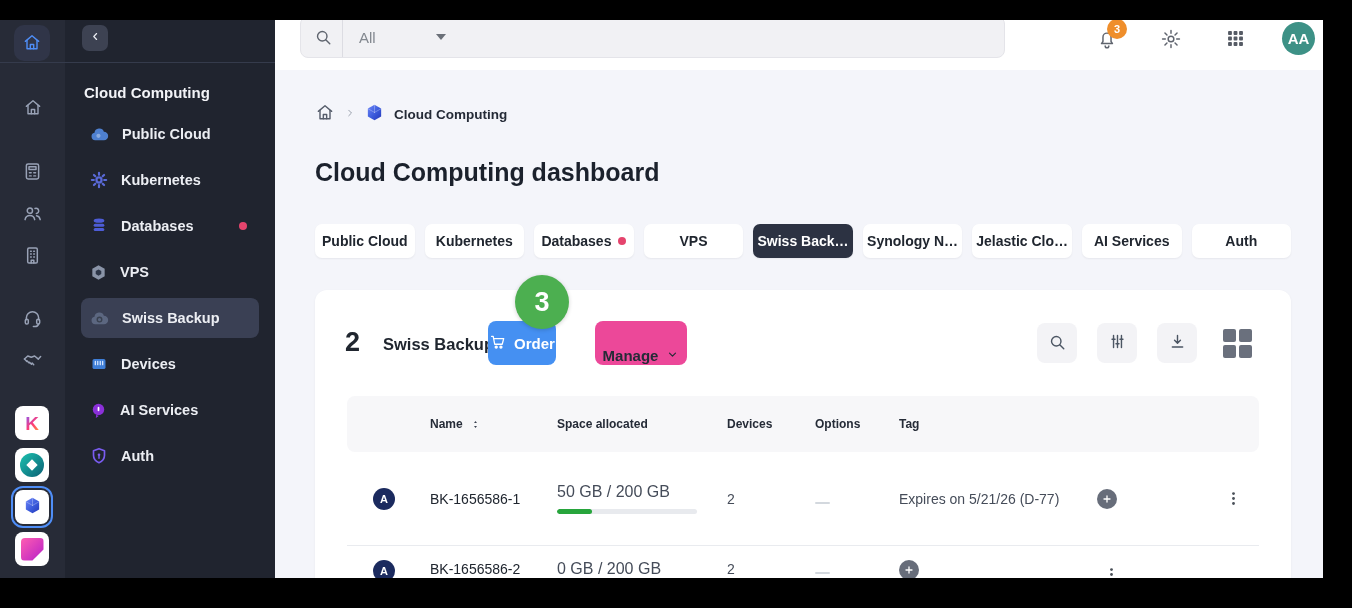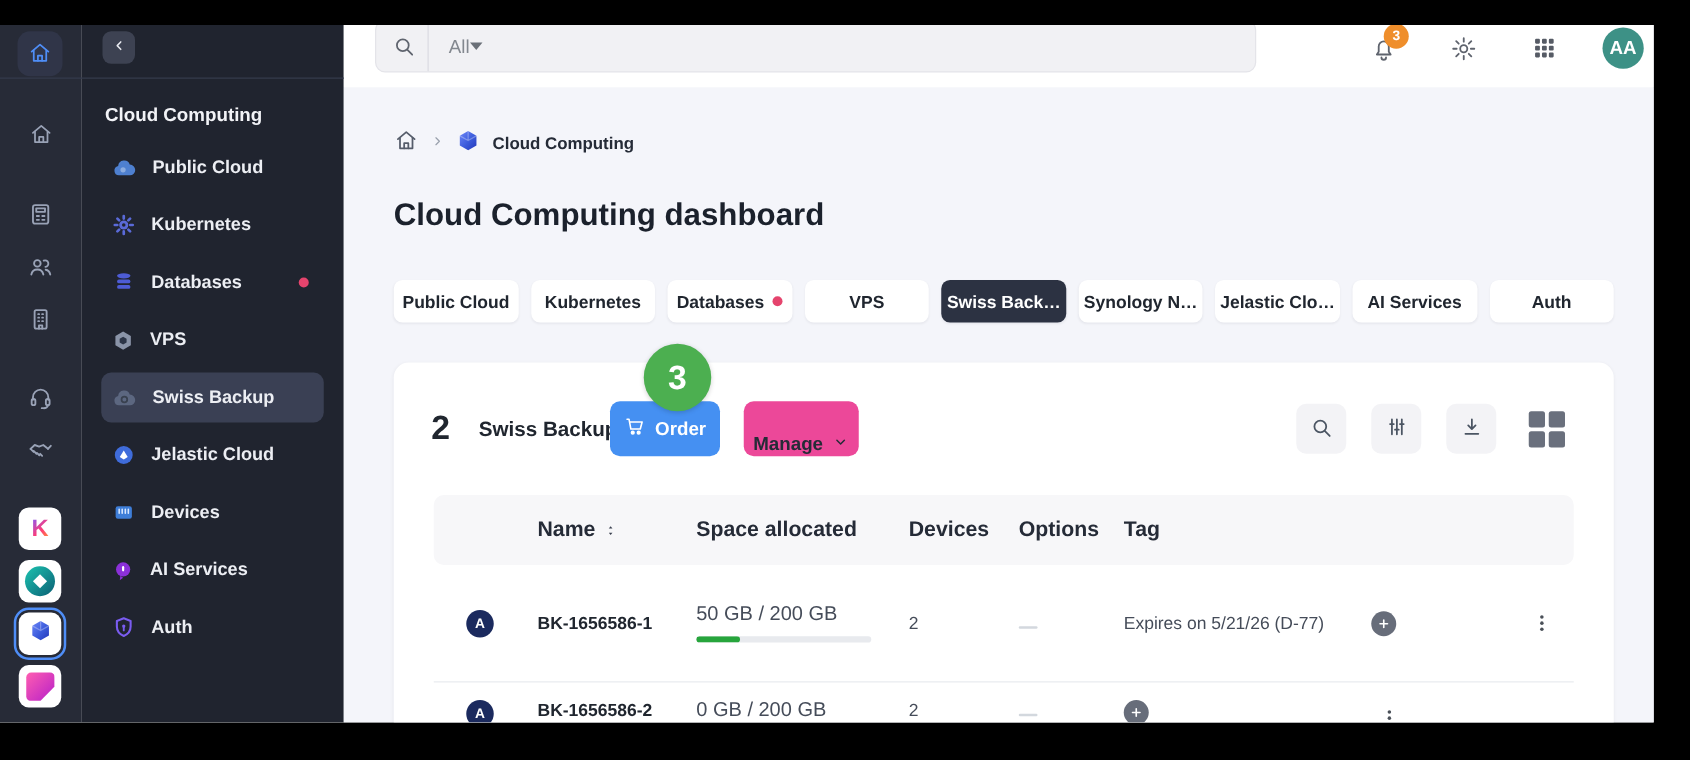--- a/index.html
+++ b/index.html
@@ -37,21 +37,21 @@
 
   
   .topbar{position:absolute;left:275px;top:0;width:1048px;height:50px;background:#fff;}
   .search{position:absolute;left:25px;top:-4px;width:705px;height:42px;background:#f1f1f4;border:1px solid #e4e4e9;
           border-radius:8px;display:flex;align-items:center;box-sizing:border-box;}
   .search .sic{margin:0 10px 0 13px;display:flex;}
   .search input{flex:1;border:none;background:transparent;outline:none;font-size:16px;color:#3c414b;
                 font-family:inherit;}
   .search input::placeholder{color:#7a8089;}
   .scope{width:120px;height:100%;border-left:1px solid #dcdce2;display:flex;align-items:center;
-         padding:0 16px;box-sizing:border-box;cursor:pointer;}
+         justify-content:space-between;padding:0 16px;box-sizing:border-box;cursor:pointer;}
   .scope span{font-size:15px;color:#83888f;}
   .caret{width:0;height:0;border-left:5px solid transparent;border-right:5px solid transparent;border-top:6px solid #6b7078;}
   .tb-ic{position:absolute;top:3px;width:34px;height:34px;background:none;border:none;display:flex;
          align-items:center;justify-content:center;cursor:pointer;}
   .nbadge{position:absolute;left:17px;top:-4px;min-width:20px;height:20px;border-radius:10px;background:#ef8e2b;
           color:#fff;font-size:11px;font-weight:700;display:flex;align-items:center;justify-content:center;}
   .avatar{position:absolute;left:1007px;top:2px;width:33px;height:33px;border-radius:50%;background:#3d9186;
           color:#fff;font-size:15px;font-weight:700;display:flex;align-items:center;justify-content:center;cursor:pointer;}
 
   
@@ -62,42 +62,42 @@
   .tabs{position:absolute;left:40px;top:154px;width:976px;height:34px;display:flex;gap:10px;}
   .tab{flex:1;height:34px;border-radius:7px;background:#fff;box-shadow:0 1px 2px rgba(20,25,40,.06);
        display:flex;align-items:center;justify-content:center;font-size:14px;font-weight:700;color:#20262f;cursor:pointer;}
   .tab.active{background:#2c3242;color:#fff;}
   .tab .dot{width:8px;height:8px;border-radius:50%;background:#e5446d;margin-left:7px;}
 
   .panel{position:absolute;left:40px;top:220px;width:976px;height:400px;background:#fff;border-radius:12px;
          box-shadow:0 1px 3px rgba(20,25,40,.05);}
   .cnt{position:absolute;left:30px;top:37px;font-size:27px;font-weight:700;color:#20262f;}
   .ptl{position:absolute;left:68px;top:45px;font-size:16.5px;font-weight:700;color:#20262f;}
-  .order{position:absolute;left:173px;top:31px;width:88px;height:44px;border:none;border-radius:8px;background:#4590f2;
+  .order{position:absolute;left:173px;top:31px;width:68px;height:44px;border:none;border-radius:8px;background:#4590f2;
          color:#fff;font-size:15px;font-weight:600;font-family:inherit;display:flex;align-items:center;justify-content:center;gap:7px;cursor:pointer;}
   .manage{position:absolute;left:280px;top:31px;width:92px;height:44px;border:none;border-radius:8px;background:#ec4899;
           color:#252b37;font-size:15px;font-weight:600;font-family:inherit;display:flex;align-items:flex-end;justify-content:center;gap:8px;cursor:pointer;}
   .tool{position:absolute;top:33px;width:40px;height:40px;border:none;border-radius:8px;background:#f3f3f6;
         display:flex;align-items:center;justify-content:center;cursor:pointer;}
   .t1{left:722px;} .t2{left:782px;} .t3{left:842px;}
   .gridview{position:absolute;left:906px;top:37px;width:32px;height:32px;border:none;background:none;
             display:flex;align-items:center;justify-content:center;cursor:pointer;}
   .gv{display:grid;grid-template-columns:13px 13px;grid-template-rows:13px 13px;gap:3px;}
   .gv i{background:#6a707d;border-radius:2px;}
 
   .tgrid{display:grid;grid-template-columns:83px 127px 170px 88px 84px 198px 122px 1fr;align-items:center;}
   .thead{position:absolute;left:32px;top:106px;width:912px;height:56px;background:#f7f7f9;border-radius:8px;}
-  .thead .hcell{font-size:17px;font-weight:600;color:#252b37;display:flex;align-items:center;gap:7px;}
+  .thead .hcell{font-size:12px;font-weight:600;color:#252b37;display:flex;align-items:center;gap:7px;}
   .tbody{position:absolute;left:32px;top:162px;width:912px;}
   .trow{height:93px;border-bottom:1px solid #e9ebef;}
   .trow:last-child{border-bottom:none;}
   .trow.vtop{align-items:start;padding-top:14px;box-sizing:border-box;}
   .acr{width:22px;height:22px;border-radius:50%;background:#1b2a5e;color:#fff;font-size:11px;font-weight:700;
        display:flex;align-items:center;justify-content:center;margin-left:26px;}
-  .rname{font-size:14px;font-weight:700;color:#20262f;}
+  .rname{font-size:14px;font-weight:400;color:#20262f;}
   .rspace{font-size:16px;color:#454c59;}
   .pbar{width:140px;height:5px;border-radius:3px;background:#e8eaee;margin-top:8px;overflow:hidden;}
   .pfill{height:100%;border-radius:3px;background:#27a53c;}
   .rdev,.rexp{font-size:14px;color:#454c59;}
   .ropt{display:inline-block;width:15px;height:2px;background:#d3d8de;border-radius:1px;}
   .tagbtn{width:20px;height:20px;border:none;border-radius:50%;background:#676d7a;padding:0;display:flex;
           align-items:center;justify-content:center;cursor:pointer;}
   .kebab{width:28px;height:28px;border:none;background:none;display:flex;align-items:center;justify-content:center;cursor:pointer;}
 
   .stepbadge{position:absolute;left:240px;top:205px;width:54px;height:54px;border-radius:50%;background:#4caf50;
@@ -241,29 +241,20 @@
           <span class="lbl">VPS</span>
         </div>
         <div class="side-item active">
           <span style="display: flex;">
             <svg width="21" height="21" viewBox="0 0 24 24" fill="none" stroke="none" stroke-width="1.7" stroke-linecap="round" stroke-linejoin="round">
               <path d="M7 18.5a4.3 4.3 0 0 1-.7-8.5A5.5 5.5 0 0 1 17 8.8a4.1 4.1 0 0 1 .1 9.7H7z" fill="#5c6780" stroke="none"></path>
               <circle cx="12" cy="13.2" r="2.6" fill="none" stroke="#39414f" stroke-width="1.6"></circle>
             </svg>
           </span>
           <span class="lbl">Swiss Backup</span>
-        </div>
-        <div class="side-item">
-          <span style="display: flex;">
-            <svg width="20" height="20" viewBox="0 0 24 24" fill="none" stroke="none" stroke-width="1.7" stroke-linecap="round" stroke-linejoin="round">
-              <circle cx="12" cy="12" r="8.6" fill="#3f6cdb" stroke="none"></circle>
-              <path d="M8.2 13.8l3.8-6.2 3.8 6.2-3.8 2.4z" fill="#fff" stroke="none"></path>
-            </svg>
-          </span>
-          <span class="lbl">Jelastic Cloud</span>
         </div>
         <div class="side-item">
           <span style="display: flex;">
             <svg width="20" height="20" viewBox="0 0 24 24" fill="none" stroke="none" stroke-width="1.7" stroke-linecap="round" stroke-linejoin="round">
               <rect x="4.2" y="6" width="15.6" height="12" rx="2.2" fill="#3e7ed8" stroke="none"></rect>
               <g stroke="#d9e8ff" stroke-width="1.5">
                 <path d="M7.6 8.8v4M10.5 8.8v4M13.5 8.8v4M16.4 8.8v4"></path>
               </g>
             </svg>
           </span>

